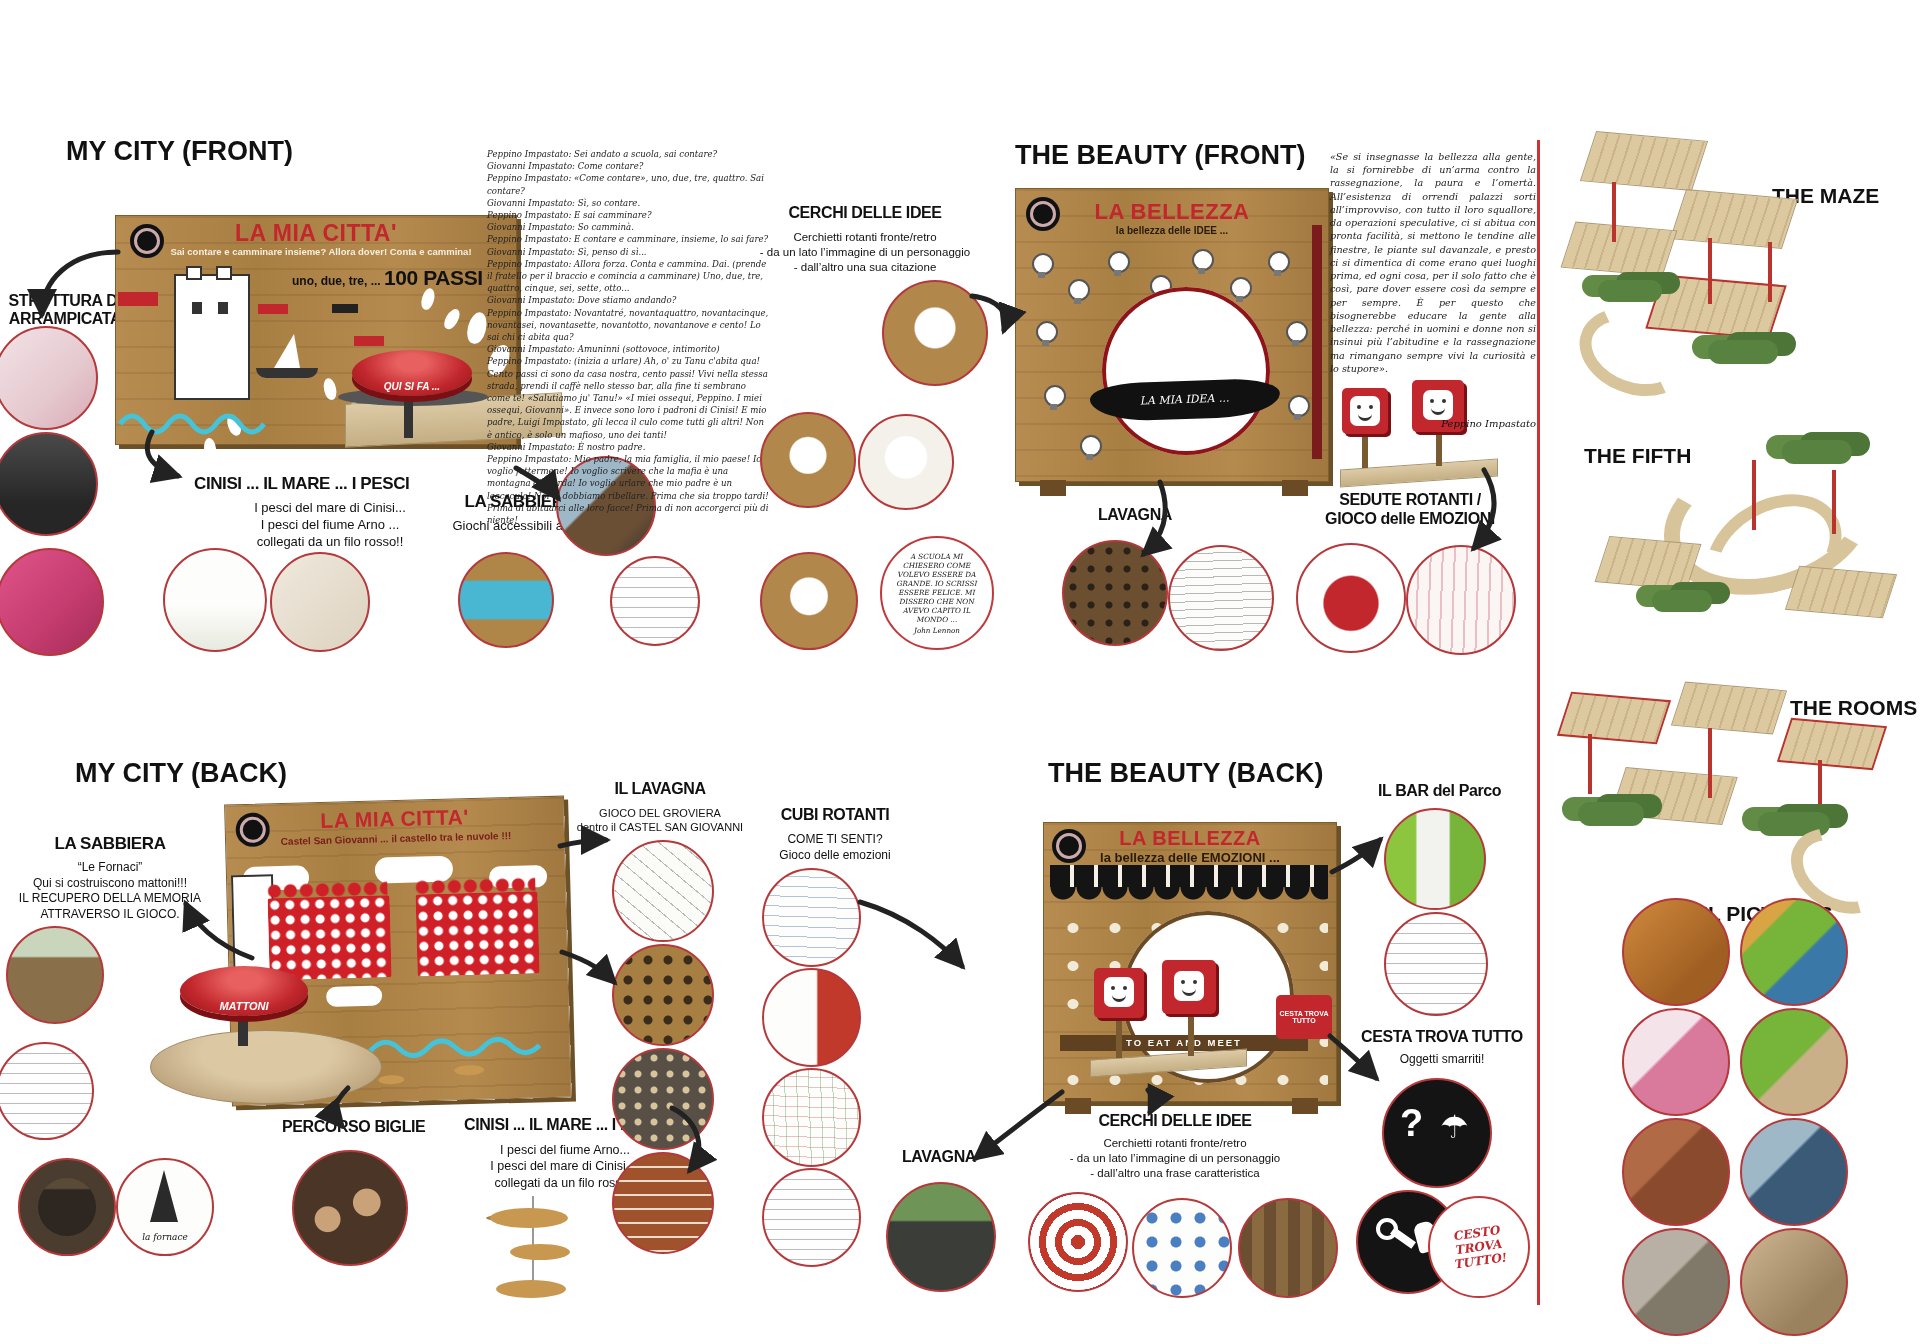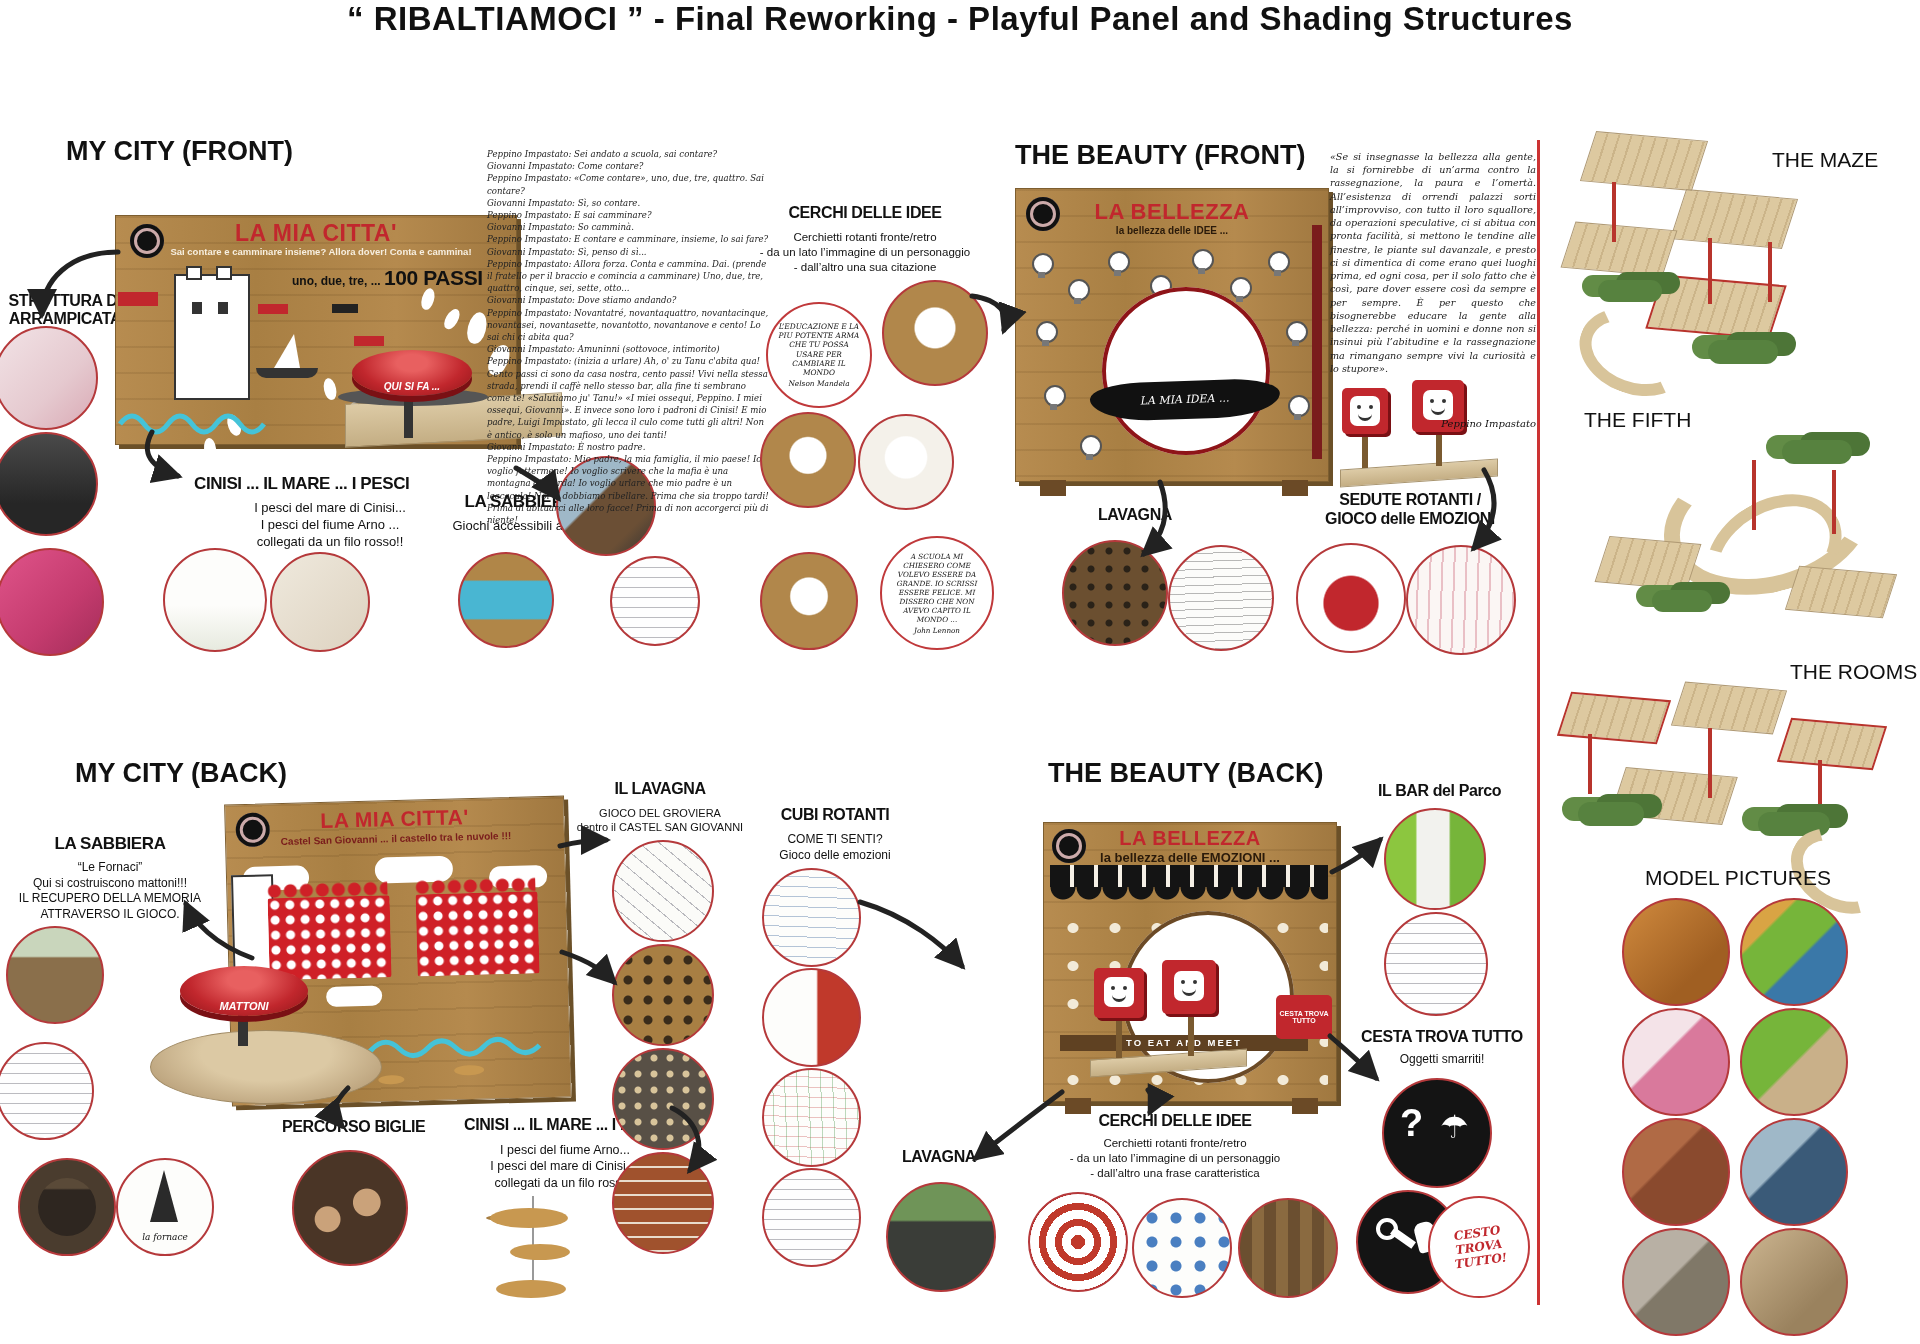--- a/index.html
+++ b/index.html
@@ -1,21 +1,21 @@
 <!DOCTYPE html>
 <html><head>
 <meta charset="utf-8">
 <style>
   html,body{margin:0;padding:0;background:#fff;}
   .canvas{position:relative;width:1920px;height:1344px;background:#fff;overflow:hidden;
           font-family:"Liberation Sans",sans-serif;color:#111;}
   .abs{position:absolute;}
   .h0{font-weight:bold;font-size:33px;letter-spacing:0.5px;}
   .h1{font-weight:bold;font-size:27px;}
-  .h2{font-weight:normal;font-size:21px;}
+  .h2{font-weight:bold;font-size:21px;margin-top:36px;}
   .st{font-weight:900;letter-spacing:-0.4px;font-family:"Liberation Sans",sans-serif;}
   .script{font-family:"DejaVu Serif",serif;font-style:italic;}
   .ctr{text-align:center;}
   
   .wood{background:
     repeating-linear-gradient(180deg, rgba(60,35,5,0.10) 0 2px, rgba(255,255,255,0) 2px 26px),
     linear-gradient(90deg,#b78c50,#a87f43 35%,#b58a4e 70%,#a07840);
     border:1px solid #7d5e30;box-shadow:4px 4px 0 #6b5028;}
   .logo{position:absolute;width:34px;height:34px;border-radius:50%;background:#111;
         box-shadow:inset 0 0 0 4px #111, inset 0 0 0 7px #caa;}
@@ -82,21 +82,20 @@
   .arrows{position:absolute;left:0;top:0;z-index:40;pointer-events:none;}
   .arr{fill:none;stroke:#222;stroke-width:5;stroke-linecap:round;marker-end:url(#ah);}
   .divider{position:absolute;width:3px;background:#cc3333;}
   .leg{position:absolute;background:#6b4a26;}
 </style>
 </head>
 <body>
 
 <div class="canvas">
 
-  <div class="abs h0 ctr" style="left:0;top:10;width:1920px;">“ RIBALTIAMOCI ” - Final Reworking - Playful Panel and Shading Structures</div>
 
   <div class="divider abs" style="left:1537px;top:140px;height:1165px;"></div>
 
   <div class="abs h1" style="left:66px;top:136px;">MY CITY (FRONT)</div>
   <div class="abs st ctr" style="left:0;top:292px;width:130px;font-size:16px;line-height:1.15;">STRUTTURA DI ARRAMPICATA</div>
 
   <div class="ph f-pinksketch" style="left:-6px;top:326px;width:100px;height:100px;"></div>
   <div class="ph f-steps" style="left:-6px;top:432px;width:100px;height:100px;"></div>
   <div class="ph f-pinkwall" style="left:-4px;top:548px;width:104px;height:104px;"></div>
 
@@ -178,24 +177,20 @@
 
   <div class="abs h1" style="left:1015px;top:140px;">THE BEAUTY (FRONT)</div>
 
   <div class="abs st ctr" style="left:775px;top:204px;width:180px;font-size:16px;">CERCHI DELLE IDEE</div>
   <div class="abs ctr" style="left:740px;top:230px;width:250px;font-size:11.5px;line-height:1.3;">
     <div>Cerchietti rotanti fronte/retro</div>
     <div>- da un lato l’immagine di un personaggio</div>
     <div>- dall’altro una sua citazione</div>
   </div>
 
-  <div class="qcirc" style="left:766px;top:302px;width:106px;height:106px;">
-    <div class="script" style="font-size:7.4px;line-height:1.25;">L’EDUCAZIONE E LA PIU POTENTE ARMA CHE TU POSSA USARE PER CAMBIARE IL MONDO</div>
-    <div class="script" style="font-size:7.4px;margin-top:2px;">Nelson Mandela</div>
-  </div>
   <div class="ph f-bulbwood" style="left:882px;top:280px;width:102px;height:102px;"></div>
   <div class="ph f-bulbwood" style="left:760px;top:412px;width:92px;height:92px;"></div>
   <div class="ph f-bulbsketch" style="left:858px;top:414px;width:92px;height:92px;"></div>
   <div class="ph f-bulbwood" style="left:760px;top:552px;width:94px;height:94px;"></div>
   <div class="qcirc" style="left:880px;top:536px;width:114px;height:114px;">
     <div class="script" style="font-size:7.2px;line-height:1.25;">A SCUOLA MI CHIESERO COME VOLEVO ESSERE DA GRANDE. IO SCRISSI ESSERE FELICE. MI DISSERO CHE NON AVEVO CAPITO IL MONDO ...</div>
     <div class="script" style="font-size:7.2px;margin-top:2px;">John Lennon</div>
   </div>
 
   <div class="abs wood" style="left:1015px;top:188px;width:312px;height:292px;">

